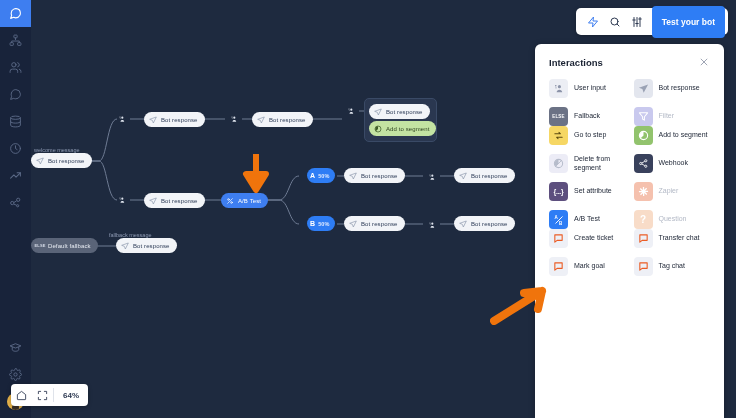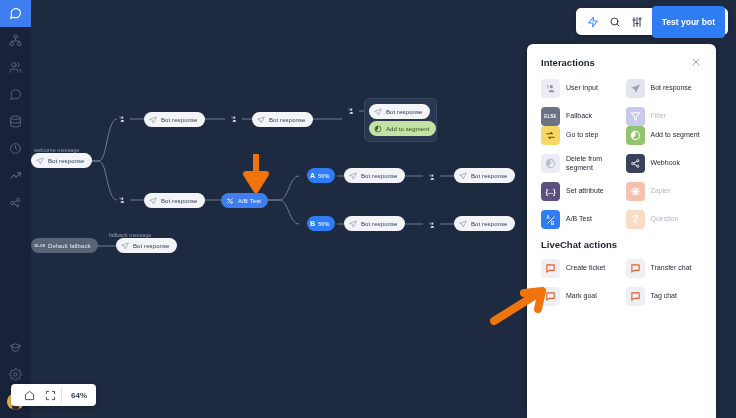--- a/index.html
+++ b/index.html
@@ -116,35 +116,34 @@
     display: flex; align-items: center;
     cursor: pointer;
   }
 
   
   #zoombar {
     position: absolute; left: 11px; bottom: 12px;
     height: 22px; background: #fff; border-radius: 4px;
     display: flex; align-items: center;
     box-shadow: 0 1px 4px rgba(0,0,0,.28);
-    padding-left: 8px;
   }
   .zb-btn {
     width: 21px; height: 22px;
     display: flex; align-items: center; justify-content: center;
     color: #2e3a52;
   }
   .zb-sep { width: 1px; height: 14px; background: #dfe3ea; }
   #zoom-level {
     padding: 0 9px; font-size: 8px; font-weight: bold; color: #2e3a52;
   }
 
   
   #panel {
-    position: absolute; right: 20px; top: 44px;
+    position: absolute; right: 12px; top: 44px;
     width: 189px; height: 374px;
     background: #fff;
     border-radius: 6px 6px 0 0;
     padding: 12px 14px 0 14px;
     overflow: hidden;
     box-shadow: 0 1px 6px rgba(0,0,0,.3);
   }
   .panel-head {
     display: flex; align-items: center; justify-content: space-between;
     margin-bottom: 11px;
@@ -643,21 +642,20 @@
             </svg>
         </div>
         <div class="item-label">A/B Test</div>
       </div>
       <div class="item disabled">
         <div class="item-icon" style="background:#f8dcc8; color:#ffffff; font-size:10px; font-weight:bold;">?</div>
         <div class="item-label">Question</div>
       </div>
     </div>
 
-    <div class="section-title">LiveChat actions</div>
 
     <div class="grid">
       <div class="item">
         <div class="item-icon" style="background:#eef0f6; color:#eb5c25;">
           <svg width="11" height="11" viewBox="0 0 24 24" fill="none" stroke="currentColor" stroke-width="2.4" stroke-linejoin="round">
               <path d="M4 4h16v12H9l-5 4z"></path>
             </svg>
         </div>
         <div class="item-label">Create ticket</div>
       </div>

